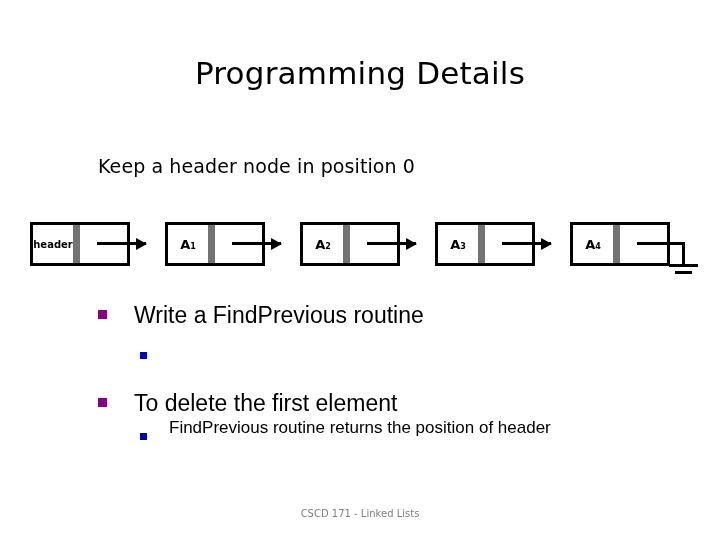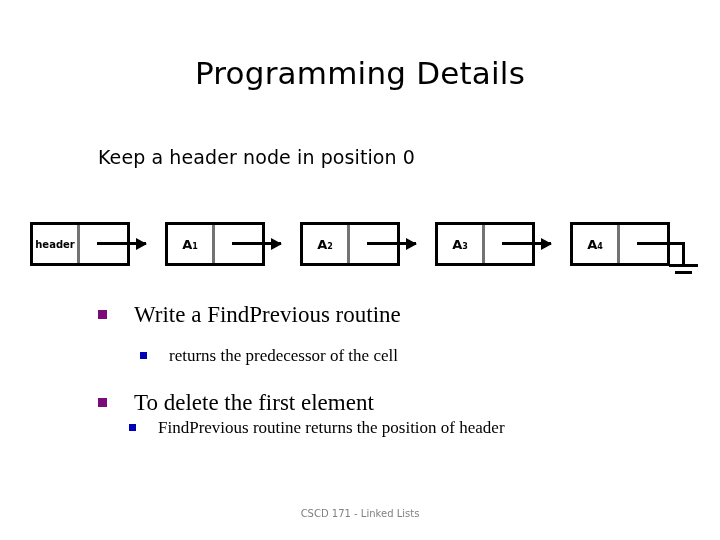--- a/index.html
+++ b/index.html
@@ -27,21 +27,21 @@
     font-size: 31px;
     font-weight: 400;
     color: #000000;
     letter-spacing: 0.2px;
   }
 
   
   .intro-line {
     position: absolute;
     left: 98px;
-    top: 146px;
+    top: 155px;
     font-family: "DejaVu Sans", sans-serif;
     font-size: 19px;
     font-weight: 400;
     color: #000000;
     letter-spacing: 0.1px;
   }
 
   
   .linked-list {
     position: absolute;
@@ -58,21 +58,21 @@
     border: 3px solid #000000;
     box-sizing: border-box;
     background: #ffffff;
   }
   .node .cell-data {
     position: absolute;
     left: 0;
     top: 0;
     width: 47px;
     height: 38px;
-    border-right: 3px solid #737373;
+    border-right: 7px solid #737373;
     box-sizing: border-box;
     display: flex;
     align-items: center;
     justify-content: center;
     font-size: 13px;
     font-weight: 700;
     font-family: "DejaVu Sans", sans-serif;
   }
   .node .cell-data.small-label {
     font-size: 10px;
@@ -144,36 +144,36 @@
     margin-right: 27px;
   }
   .bullet-mark.lvl2 {
     width: 7px;
     height: 7px;
     background: #0000B4;
     margin-right: 22px;
     margin-top: 9px;
   }
   .bullet-text {
-    font-family: Liberation Serif, serif;
+    font-family: Liberation Sans, sans-serif;
     color: #000000;
   }
   .bullet-text.lvl1 {
     font-size: 23px;
     line-height: 30px;
   }
   .bullet-text.lvl2 {
     font-size: 17px;
     line-height: 25px;
   }
 
   #bullet-write     { left: 98px;  top: 300px; width: 560px; }
   #bullet-returns   { left: 140px; top: 343px; width: 520px; }
   #bullet-todelete  { left: 98px;  top: 388px; width: 560px; }
-  #bullet-findprev  { left: 129px; top: 415px; width: 500px; }
+  #bullet-findprev  { left: 140px; top: 415px; width: 500px; align-items: flex-end; }
 
   
   .footer {
     position: absolute;
     left: 0;
     top: 508px;
     width: 720px;
     text-align: center;
     font-family: "DejaVu Sans", sans-serif;
     font-size: 10px;
@@ -237,21 +237,20 @@
 
 </div>
 
 <div class="bullet-row" id="bullet-write">
   <span class="bullet-mark lvl1"></span>
   <span class="bullet-text lvl1">Write a FindPrevious routine</span>
 </div>
 
 <div class="bullet-row" id="bullet-returns">
   <span class="bullet-mark lvl2"></span>
-  <span class="bullet-text lvl2">returns the predecessor of the cell</span>
 </div>
 
 <div class="bullet-row" id="bullet-todelete">
   <span class="bullet-mark lvl1"></span>
   <span class="bullet-text lvl1">To delete the first element</span>
 </div>
 
 <div class="bullet-row" id="bullet-findprev">
   <span class="bullet-mark lvl2"></span>
   <span class="bullet-text lvl2">FindPrevious routine returns the position of header</span>

